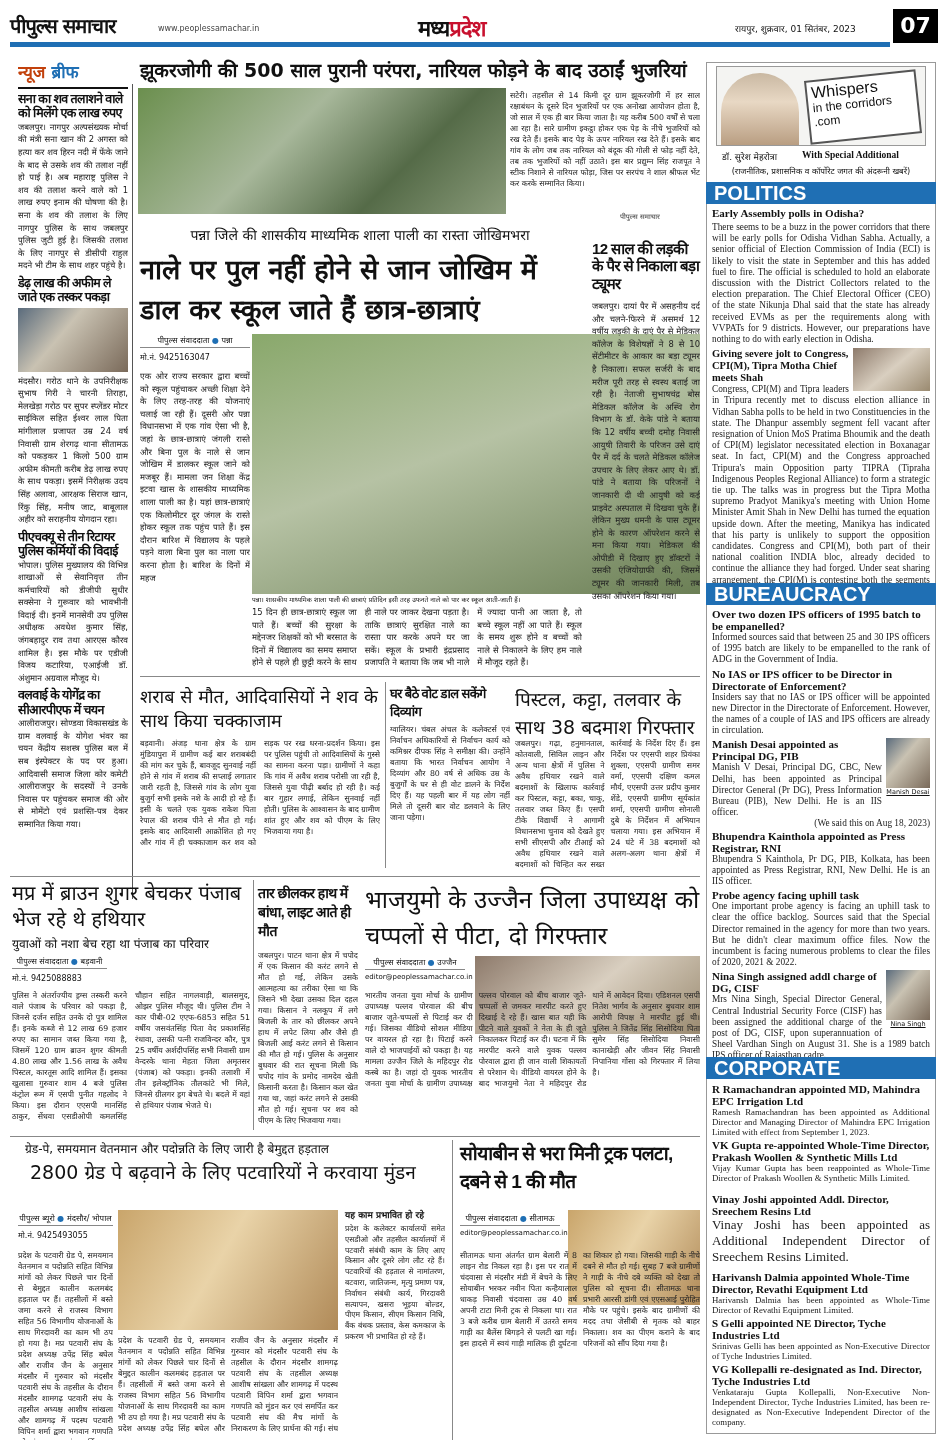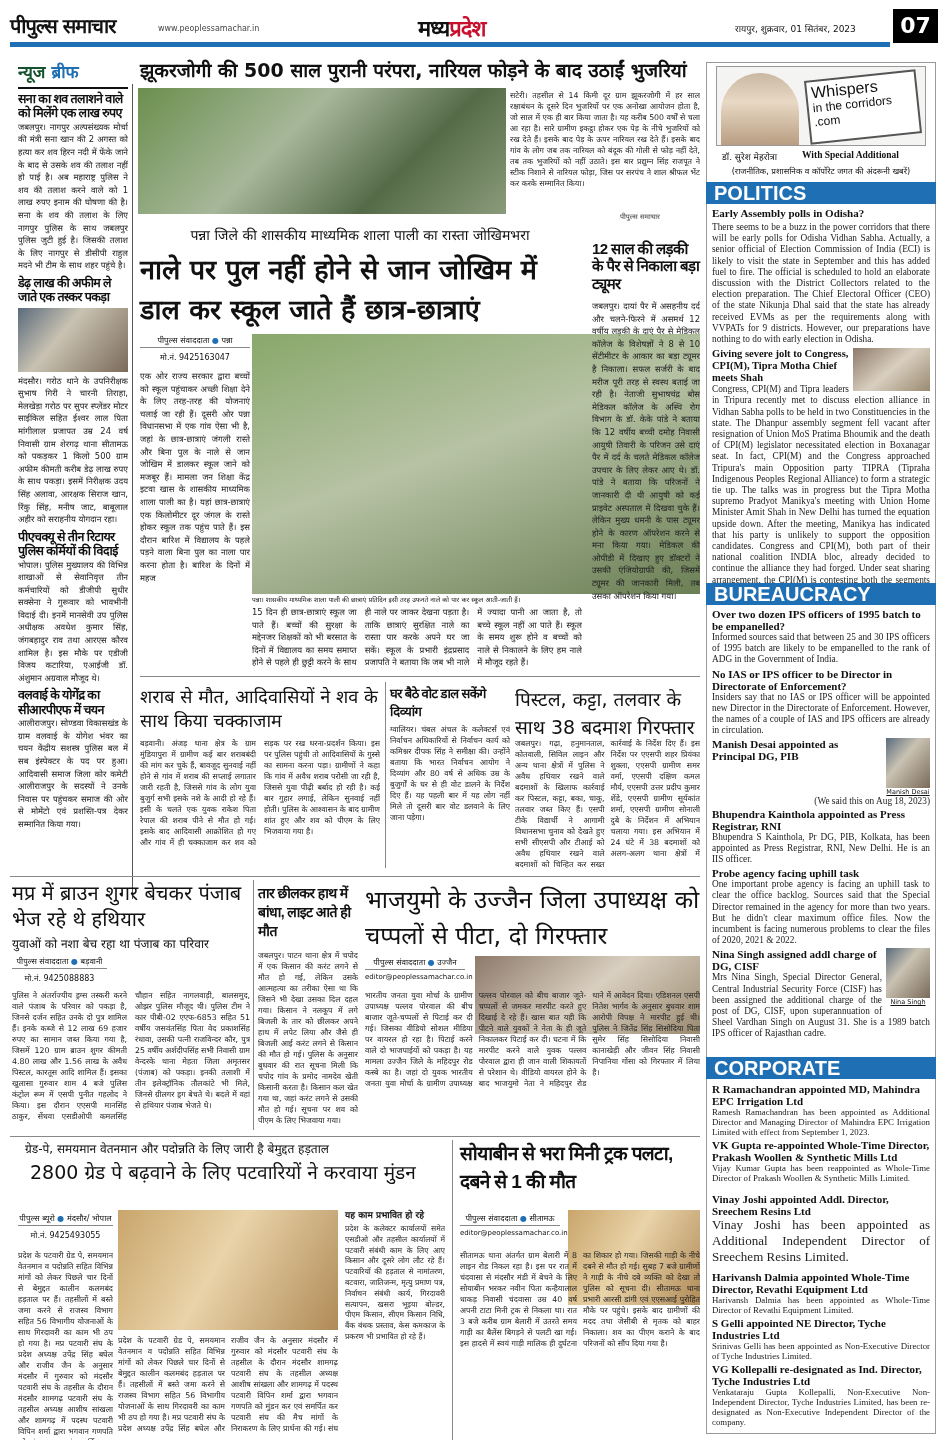--- a/index.html
+++ b/index.html
@@ -18,39 +18,39 @@
 .cond{font-family:"Liberation Sans",sans-serif;letter-spacing:-0.6px}
 .img{background:linear-gradient(135deg,#6b8f4e,#a7b79a 40%,#556b48 70%,#8a9b7a);}
 .img2{background:linear-gradient(160deg,#89a86b,#b6c2a4 45%,#6b7f55);}
 .img3{background:linear-gradient(120deg,#c9a56b,#e9d3a8 45%,#b08a58);}
 .img4{background:linear-gradient(130deg,#5a6b7c,#c9c2b2 40%,#7a6a5a);}
 .img5{background:linear-gradient(140deg,#8d7a6b,#d9cfc0 50%,#9a8a70);}
 .vr{position:absolute;width:1px;background:#333}
 .hr{position:absolute;height:1px;background:#bbb}
 .byline{font-size:8px;text-align:center;border-bottom:1px solid #888;padding-bottom:2px}
 .byline .dot{color:#1f6fb4}
-.mob{font-size:8px;text-align:center;padding-top:3px}
+.mob{font-size:8px;padding-top:3px}
 .rbox{position:absolute;left:706px;top:62px;width:230px;height:1372px;border:1px solid #999}
 .band{position:absolute;left:706px;width:230px;height:22px;background:#1f6fb4;color:#fff;font-family:"Liberation Sans",sans-serif;font-weight:bold;font-size:20px;padding-left:8px;line-height:22px}
 .rh{font-family:"Liberation Serif",serif;font-weight:bold;font-size:11px;line-height:12px;color:#111}
 .rt{font-family:"Liberation Serif",serif;font-size:9.3px;line-height:11.2px;text-align:justify;color:#222}
 .rcol{position:absolute;left:712px;width:218px}
 </style>
 </head>
 <body>
 
 <div class="abs logo"><span>पीपुल्स समाचार</span></div>
 <div class="abs url">www.peoplessamachar.in</div>
 <div class="abs sec"><span>मध्य</span><span class="red">प्रदेश</span></div>
 <div class="abs date">रायपुर, शुक्रवार, 01 सितंबर, 2023</div>
 <div class="abs pgno">07</div>
 <div class="abs rule"></div>
 
 <div class="col" style="left:18px;top:60px;width:110px;height:842px">
-  <div style="font-size:17px;font-weight:bold;margin-bottom:4px"><span style="color:#14532d">न्यूज</span> <span style="color:#1f6fb4">ब्रीफ</span></div>
+  <div style="font-size:17px;font-weight:bold;margin-bottom:4px"><span style="color:#c2410c">न्यूज</span> <span style="color:#1f6fb4">ब्रीफ</span></div>
   <div style="border-top:2px solid #111;padding-top:3px">
     <div class="hd cond" style="font-size:12.5px">सना का शव तलाशने वाले को मिलेंगे एक लाख रुपए</div>
     <div class="t">जबलपुर। नागपुर अल्पसंख्यक मोर्चा की मंत्री सना खान की 2 अगस्त को हत्या कर शव हिरन नदी में फेंके जाने के बाद से उसके शव की तलाश नहीं हो पाई है। अब महाराष्ट्र पुलिस ने शव की तलाश करने वाले को 1 लाख रुपए इनाम की घोषणा की है। सना के शव की तलाश के लिए नागपुर पुलिस के साथ जबलपुर पुलिस जुटी हुई है। जिसकी तलाश के लिए नागपुर से डीसीपी राहुल मदने भी टीम के साथ शहर पहुंचे है।</div>
     <div class="hd cond" style="font-size:12.5px;margin-top:4px">डेढ़ लाख की अफीम ले जाते एक तस्कर पकड़ा</div>
     <div class="img4" style="height:64px;margin:3px 0"></div>
     <div class="t">मंदसौर। गरोठ थाने के उपनिरीक्षक सुभाष गिरी ने चारनी तिराहा, मेलखेड़ा गरोठ पर सुपर स्प्लेंडर मोटर साईकिल सहित ईश्वर लाल पिता मांगीलाल प्रजापत उम्र 24 वर्ष निवासी ग्राम शेरगढ़ थाना सीतामऊ को पकड़कर 1 किलो 500 ग्राम अफीम कीमती करीब डेढ़ लाख रुपए के साथ पकड़ा। इसमें निरीक्षक उदय सिंह अलावा, आरक्षक सिराज खान, रिंकु सिंह, मनीष जाट, बाबूलाल अहीर को सराहनीय योगदान रहा।</div>
     <div class="hd cond" style="font-size:12.5px;margin-top:4px">पीएचक्यू से तीन रिटायर पुलिस कर्मियों की विदाई</div>
     <div class="t">भोपाल। पुलिस मुख्यालय की विभिन्न शाखाओं से सेवानिवृत्त तीन कर्मचारियों को डीजीपी सुधीर सक्सेना ने गुरूवार को भावभीनी विदाई दी। इनमें मानसेवी उप पुलिस अधीक्षक अवधेश कुमार सिंह, जंगबहादुर राव तथा आरएस कौरव शामिल है। इस मौके पर एडीजी विजय कटारिया, एआईजी डॉ. अंशुमान अग्रवाल मौजूद थे।</div>
     <div class="hd cond" style="font-size:12.5px;margin-top:4px">वलवाई के योगेंद्र का सीआरपीएफ में चयन</div>
     <div class="t">आलीराजपुर। सोण्डवा विकासखंड के ग्राम वलवाई के योगेश भंवर का चयन केंद्रीय सशस्त्र पुलिस बल में सब इंस्पेक्टर के पद पर हुआ। आदिवासी समाज जिला कोर कमेटी आलीराजपुर के सदस्यों ने उनके निवास पर पहुंचकर समाज की ओर से मोमेंटो एवं प्रशस्ति-पत्र देकर सम्मानित किया गया।</div>
@@ -154,20 +154,21 @@
 <div class="rcol" style="top:608px">
   <div class="rh">Over two dozen IPS officers of 1995 batch to be empanelled?</div>
   <div class="rt" style="margin-bottom:2px">Informed sources said that between 25 and 30 IPS officers of 1995 batch are likely to be empanelled to the rank of ADG in the Government of India.</div>
   <div class="rh">No IAS or IPS officer to be Director in Directorate of Enforcement?</div>
   <div class="rt" style="margin-bottom:2px">Insiders say that no IAS or IPS officer will be appointed new Director in the Directorate of Enforcement. However, the names of a couple of IAS and IPS officers are already in circulation.</div>
   <div style="float:right;width:44px;margin-left:4px">
     <div class="img4" style="height:50px"></div>
     <div style="font-size:6.5px;text-align:center;text-decoration:underline">Manish Desai</div>
   </div>
   <div class="rh">Manish Desai appointed as Principal DG, PIB</div>
+  <div class="rt">Manish V Desai, Principal DG, CBC, New Delhi, has been appointed as Principal Director General (Pr DG), Press Information Bureau (PIB), New Delhi. He is an IIS officer.</div>
   <div class="rt" style="text-align:right;clear:both">(We said this on Aug 18, 2023)</div>
   <div class="rh">Bhupendra Kainthola appointed as Press Registrar, RNI</div>
   <div class="rt" style="margin-bottom:2px">Bhupendra S Kainthola, Pr DG, PIB, Kolkata, has been appointed as Press Registrar, RNI, New Delhi. He is an IIS officer.</div>
   <div class="rh">Probe agency facing uphill task</div>
   <div class="rt" style="margin-bottom:2px">One important probe agency is facing an uphill task to clear the office backlog. Sources said that the Special Director remained in the agency for more than two years. But he didn't clear maximum office files. Now the incumbent is facing numerous problems to clear the files of 2020, 2021 &amp; 2022.</div>
   <div style="float:right;width:44px;margin-left:4px">
     <div class="img4" style="height:50px"></div>
     <div style="font-size:6.5px;text-align:center;text-decoration:underline">Nina Singh</div>
   </div>
   <div class="rh">Nina Singh assigned addl charge of DG, CISF</div>

